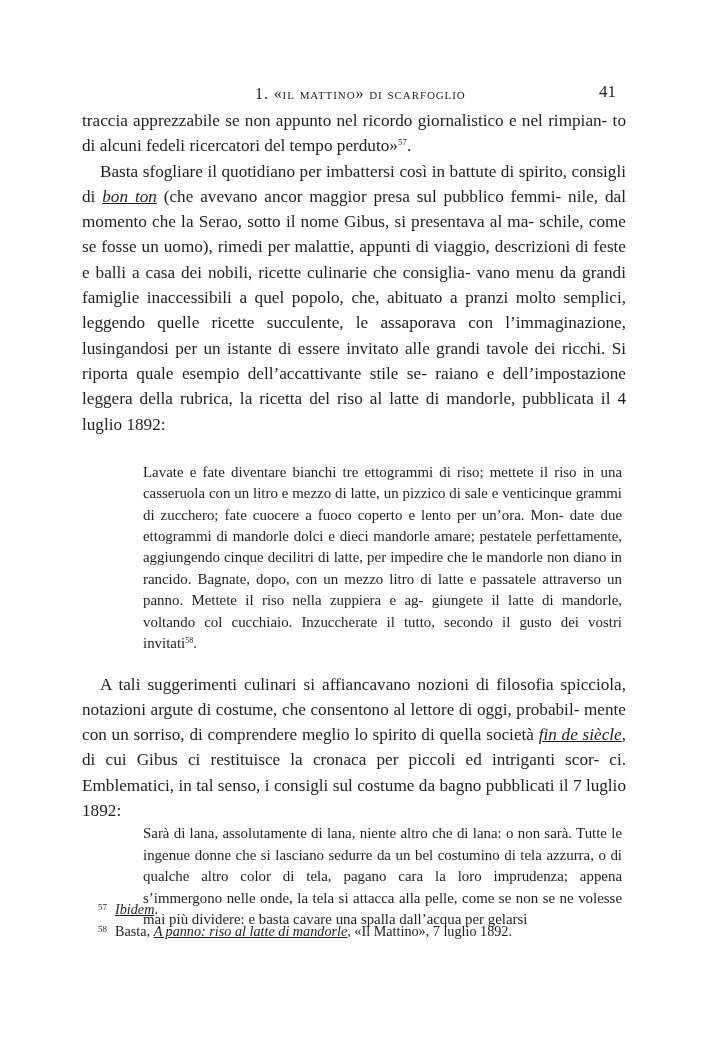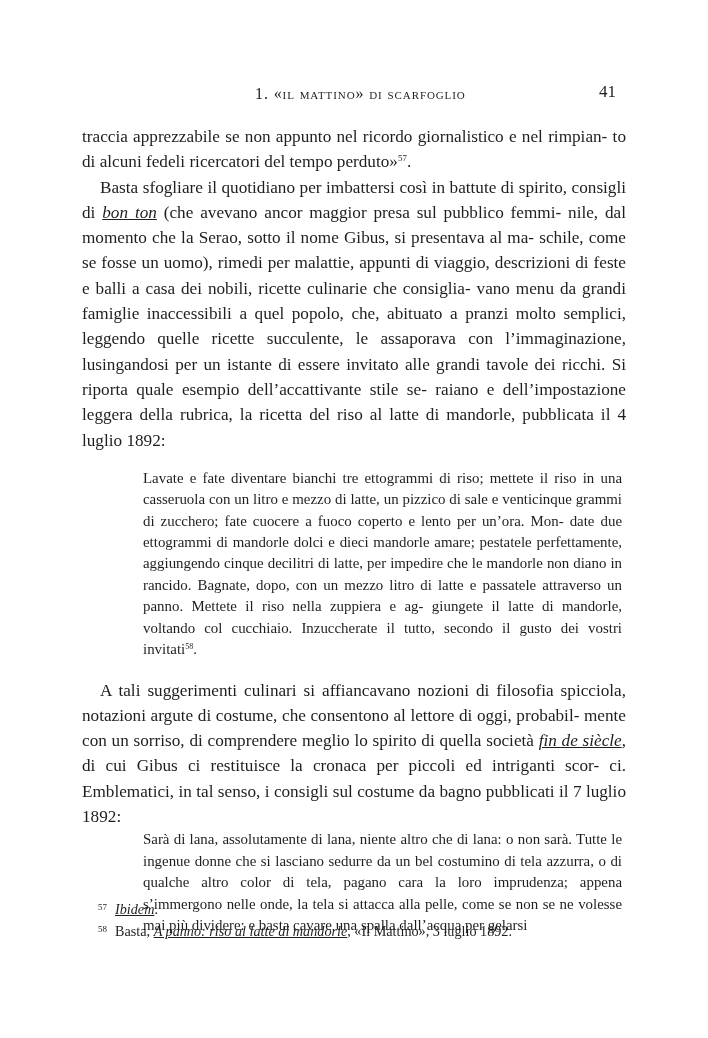--- a/index.html
+++ b/index.html
@@ -32,40 +32,40 @@
       text-transform: lowercase;
     }
     .page-number {
       position: absolute;
       right: 10px;
       top: 0px;
       font-size: 17px;
     }
     .body-text {
       position: absolute;
-      top: 124px;
+      top: 108px;
       left: 82px;
       width: 544px;
     }
     .para {
       font-size: 17.2px;
       line-height: 25.3px;
       text-align: justify;
       hyphens: manual;
       margin: 0;
     }
     .para.indent { text-indent: 18px; }
     .para.first { text-indent: 0; }
     .quote {
       font-size: 14.9px;
       line-height: 21.4px;
       text-align: justify;
       margin: 0 4px 0 61px;
     }
-    .quote.q1 { margin-top: 15px; margin-bottom: 17px; }
+    .quote.q1 { margin-top: 25px; margin-bottom: 17px; }
     .quote.q2 { margin-top: 0; }
     sup {
       font-size: 9px;
       line-height: 0;
       vertical-align: 6px;
     }
     .quote sup { font-size: 8px; vertical-align: 5px; }
     .footnotes {
       position: absolute;
       top: 897px;
@@ -100,14 +100,14 @@
 
   <p class="quote q1"><span>Lavate e fate diventare bianchi tre ettogrammi di riso; mettete il riso in una casseruola con un litro e mezzo di latte, un pizzico di sale e venticinque grammi di zucchero; fate cuocere a fuoco coperto e lento per un’ora. Mon- date due ettogrammi di mandorle dolci e dieci mandorle amare; pestatele perfettamente, aggiungendo cinque decilitri di latte, per impedire che le mandorle non diano in rancido. Bagnate, dopo, con un mezzo litro di latte e passatele attraverso un panno. Mettete il riso nella zuppiera e ag- giungete il latte di mandorle, voltando col cucchiaio. Inzuccherate il tutto, secondo il gusto dei vostri invitati</span><sup>58</sup><span>.</span></p>
 
   <p class="para indent"><span>A tali suggerimenti culinari si affiancavano nozioni di filosofia spicciola, notazioni argute di costume, che consentono al lettore di oggi, probabil- mente con un sorriso, di comprendere meglio lo spirito di quella società </span><i>fin de siècle</i><span>, di cui Gibus ci restituisce la cronaca per piccoli ed intriganti scor- ci. Emblematici, in tal senso, i consigli sul costume da bagno pubblicati il 7 luglio 1892:</span></p>
 
   <p class="quote q2"><span>Sarà di lana, assolutamente di lana, niente altro che di lana: o non sarà. Tutte le ingenue donne che si lasciano sedurre da un bel costumino di tela azzurra, o di qualche altro color di tela, pagano cara la loro imprudenza; appena s’immergono nelle onde, la tela si attacca alla pelle, come se non se ne volesse mai più dividere: e basta cavare una spalla dall’acqua per gelarsi</span></p>
 </div>
 
 <div class="footnotes">
   <p class="fn"><span class="fn-num">57</span><i>Ibidem</i><span>.</span></p>
-  <p class="fn"><span class="fn-num">58</span><span>Basta, </span><i>A panno: riso al latte di mandorle</i><span>, «Il Mattino», 3 luglio 1892.</span></p>
+  <p class="fn"><span class="fn-num">58</span><span>Basta, </span><i>A panno: riso al latte di mandorle</i><span>, «Il Mattino», 7 luglio 1892.</span></p>
 </div>
 
 </body></html>

